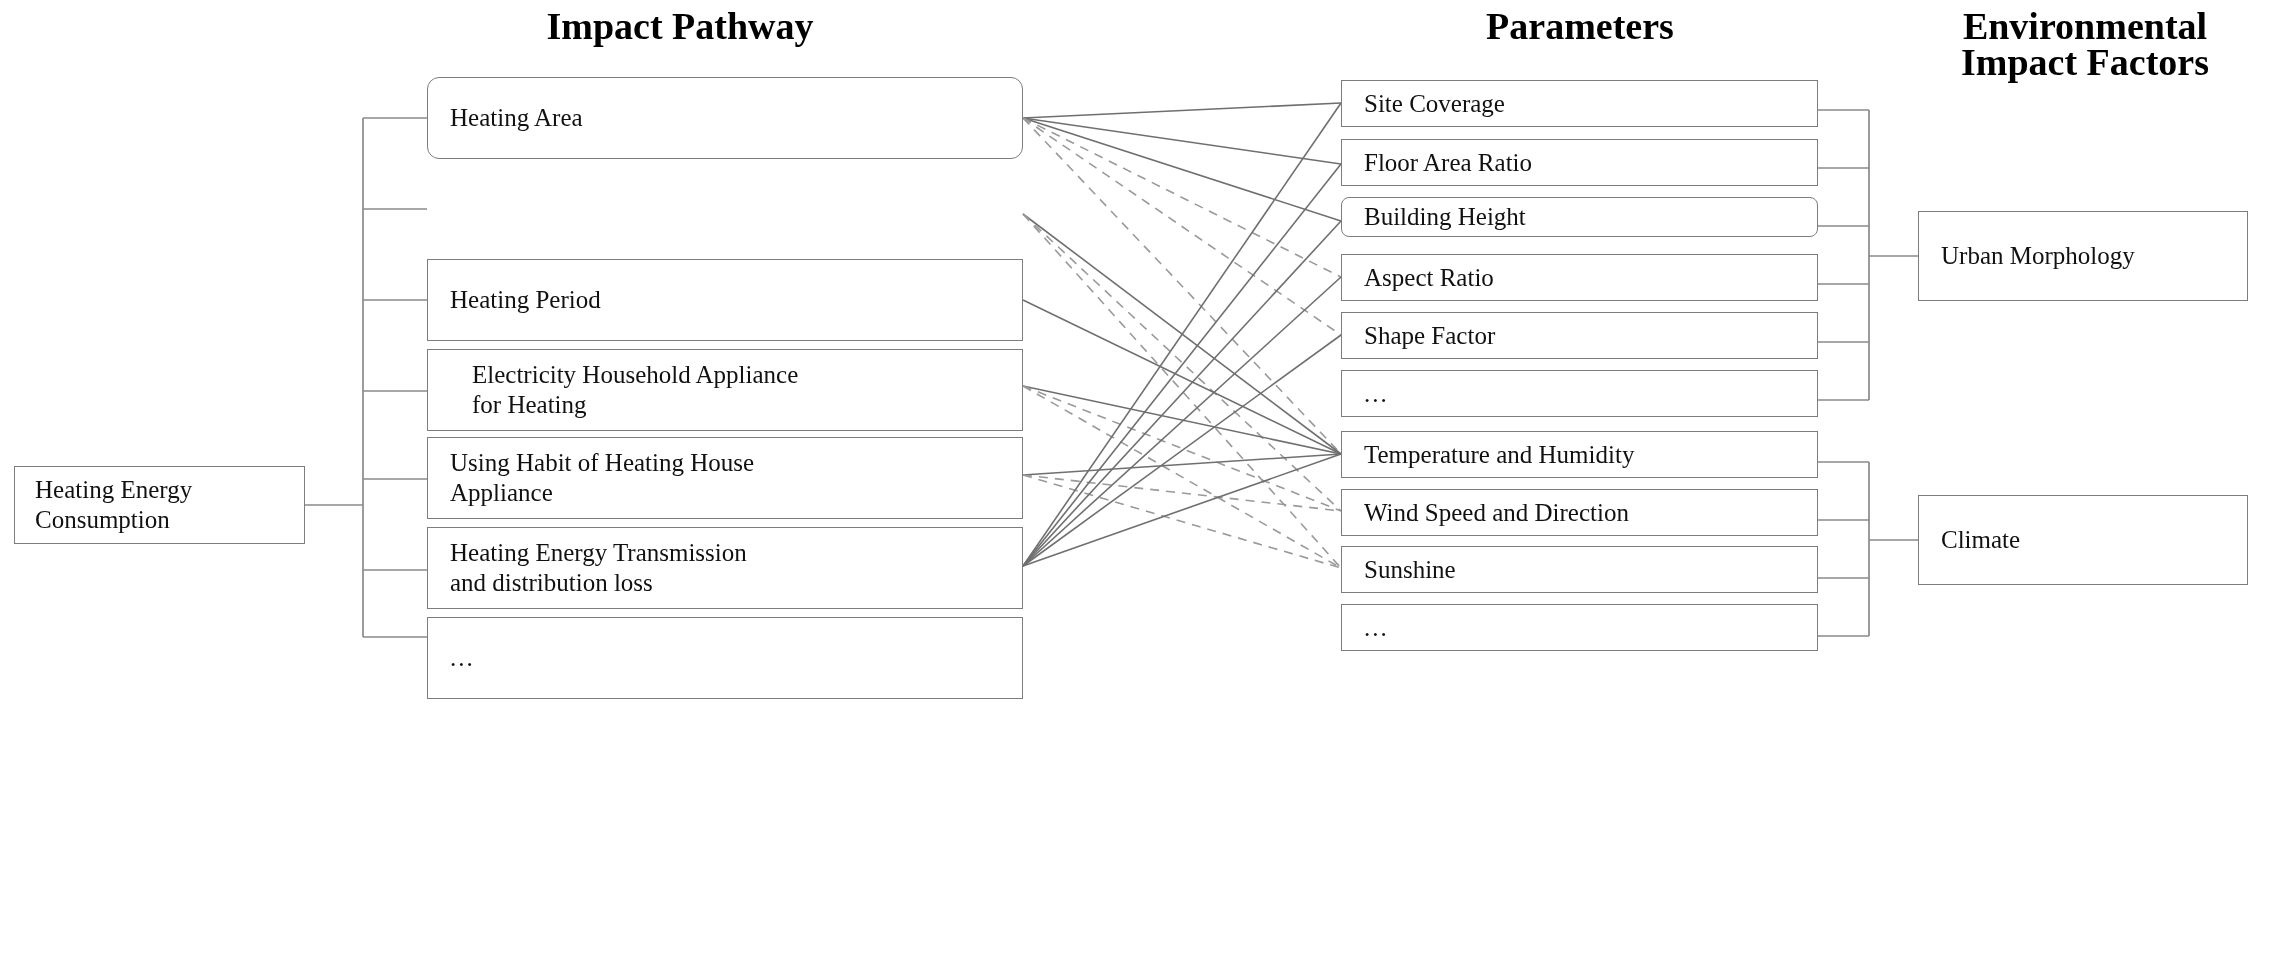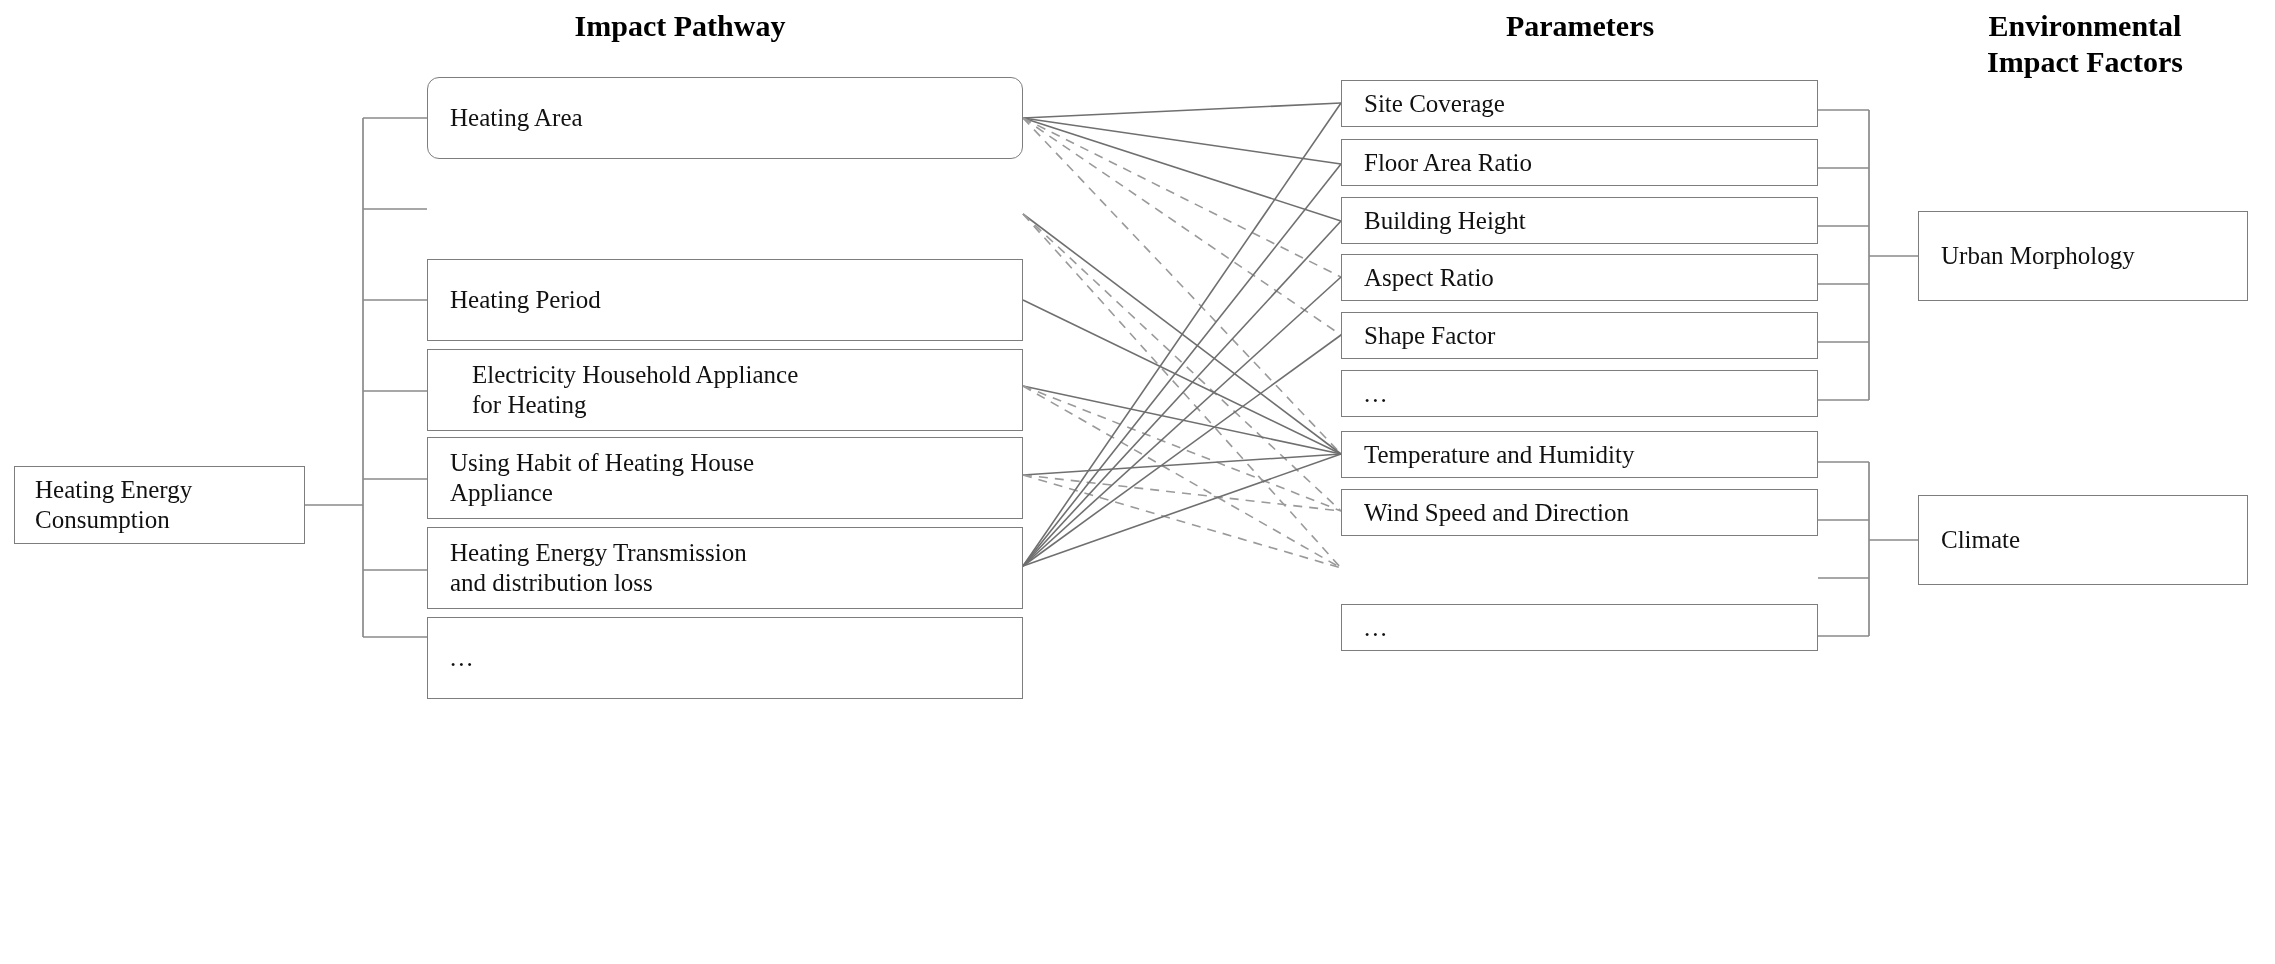--- a/index.html
+++ b/index.html
@@ -15,21 +15,21 @@
   #stage {
     position: relative;
     width: 2275px;
     height: 964px;
     background: #ffffff;
     overflow: hidden;
   }
   .hdr {
     position: absolute;
     font-weight: bold;
-    font-size: 30px;
+    font-size: 38px;
     line-height: 36px;
     text-align: center;
     color: #000000;
     white-space: pre-line;
   }
   #hdr-impact   { left: 400px;  top: 8px;  width: 560px; }
   #hdr-params   { left: 1330px; top: 8px;  width: 500px; }
   #hdr-env      { left: 1905px; top: 8px;  width: 360px; }
 
   .nodebox {
@@ -175,39 +175,42 @@
   <div class="nodebox dots" style="left:427px; top:617px; width:596px; height:82px;">
     <span>...</span>
   </div>
 
   <div class="nodebox" style="left:1341px; top:80px; width:477px; height:47px;">
     <span>Site Coverage</span>
   </div>
   <div class="nodebox" style="left:1341px; top:139px; width:477px; height:47px;">
     <span>Floor Area Ratio</span>
   </div>
-  <div class="nodebox" style="left:1341px; top:197px; width:477px; height:47px;">
+  <div class="nodebox" style="left:1341px; top:197px; width:477px; height:40px;border-radius:8px;">
     <span>Building Height</span>
   </div>
   <div class="nodebox" style="left:1341px; top:254px; width:477px; height:47px;">
     <span>Aspect Ratio</span>
   </div>
   <div class="nodebox" style="left:1341px; top:312px; width:477px; height:47px;">
     <span>Shape Factor</span>
   </div>
   <div class="nodebox dots" style="left:1341px; top:370px; width:477px; height:47px;">
     <span>...</span>
   </div>
 
   <div class="nodebox" style="left:1341px; top:431px; width:477px; height:47px;">
     <span>Temperature and Humidity</span>
   </div>
   <div class="nodebox" style="left:1341px; top:489px; width:477px; height:47px;text-align:center;">
     <span>Wind Speed and Direction</span>
   </div>
+  <div class="nodebox" style="left:1341px; top:546px; width:477px; height:47px;">
+    <span>Sunshine</span>
+  </div>
   <div class="nodebox dots" style="left:1341px; top:604px; width:477px; height:47px;">
     <span>...</span>
   </div>
 
   <div class="nodebox" style="left:1918px; top:211px; width:330px; height:90px;">
     <span>Urban Morphology</span>
   </div>
   <div class="nodebox" style="left:1918px; top:495px; width:330px; height:90px;">
     <span>Climate</span>
   </div>

